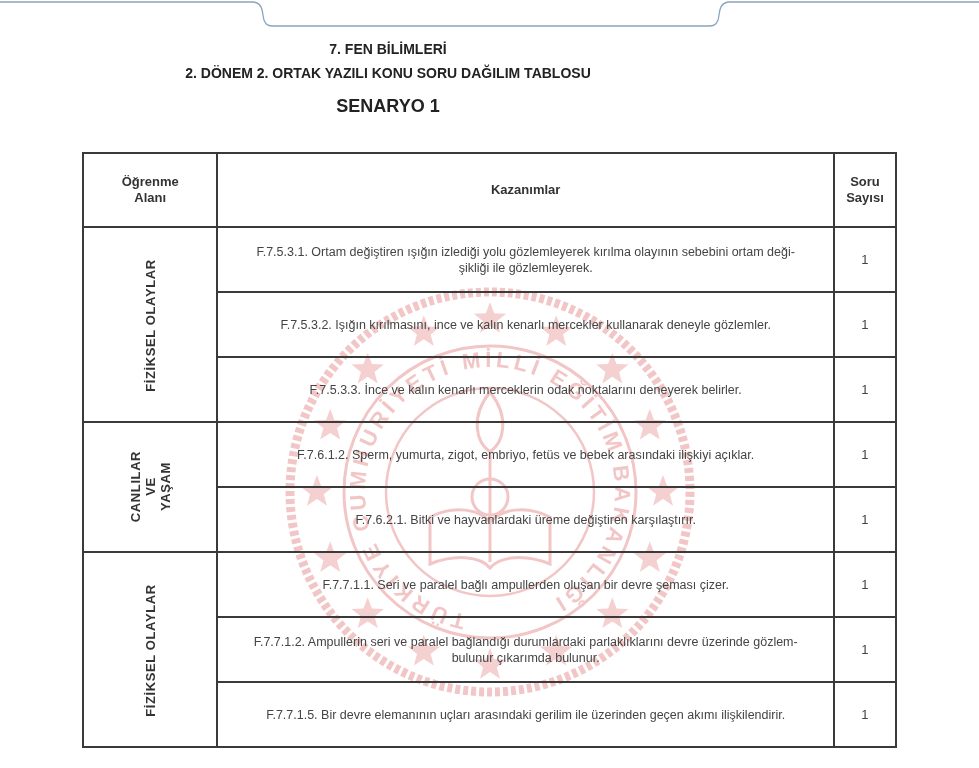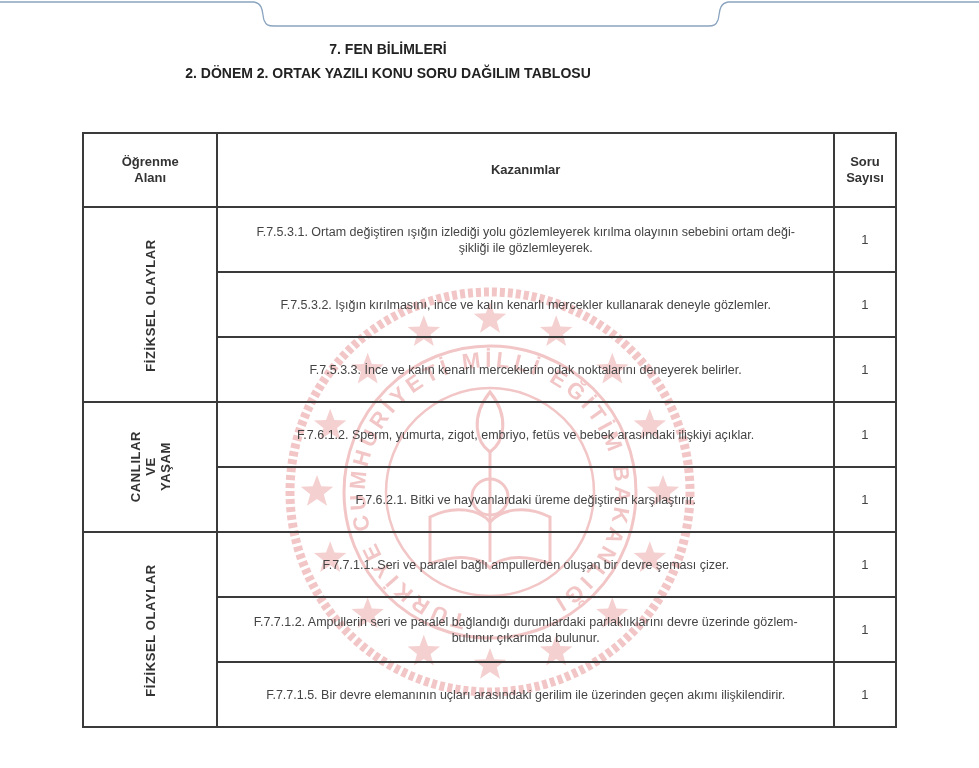--- a/index.html
+++ b/index.html
@@ -9,21 +9,21 @@
   }
   .top-decor { position: absolute; left: 0; top: 0; width: 979px; height: 32px; }
   .titles { position: absolute; left: 0; top: 34px; width: 776px; text-align: center; }
   .title1 { font-size: 14px; font-weight: bold; color: #222; margin-top: 5px; height: 20px; line-height: 20px; }
   .title2 { font-size: 14px; font-weight: bold; color: #222; margin-top: 4px; height: 20px; line-height: 20px; }
   .title3 { font-size: 18px; font-weight: bold; color: #222; margin-top: 11px; height: 24px; line-height: 24px; }
 
   .watermark { position: absolute; left: 280px; top: 282px; width: 420px; height: 420px; z-index: 1; pointer-events: none; }
 
   table.dist {
-    position: absolute; left: 82px; top: 132px; width: 815px;
+    position: absolute; left: 82px; top: 152px; width: 815px;
     border-collapse: collapse; z-index: 2; background: transparent; padding-left: 45px;
   }
   table.dist td, table.dist th {
     border: 2px solid #3a3a3a; padding: 0; vertical-align: middle;
   }
   th { font-weight: bold; font-size: 13px; color: #333; text-align: center; line-height: 16px; }
   .col-area { width: 82px; }
   .col-kaz { width: 663px; }
   .col-count { width: 64px; }
   tr.head { height: 74px; }
@@ -42,20 +42,21 @@
 
 <svg class="top-decor" viewBox="0 0 979 32">
   <line x1="0" y1="2" x2="254" y2="2" stroke="#8aa4bf" stroke-width="1.3"></line>
   <line x1="728" y1="2" x2="979" y2="2" stroke="#8aa4bf" stroke-width="1.3"></line>
   <path d="M254 2 C 264 4, 262 14, 264 20 C 266 25, 268 26, 274 26 L 708 26 C 714 26, 716 25, 718 20 C 720 14, 718 4, 728 2" fill="none" stroke="#8aa4bf" stroke-width="1.3"></path>
 </svg>
 
 <div class="titles">
   <div class="title1">7. FEN BİLİMLERİ</div>
   <div class="title2">2. DÖNEM 2. ORTAK YAZILI KONU SORU DAĞILIM TABLOSU</div>
+  <div class="title3">SENARYO 1</div>
 </div>
 
 <svg class="watermark" viewBox="0 0 420 420">
   <g fill="none" stroke="#f2c6c6">
     <circle cx="210" cy="210" r="200" stroke-width="9" stroke-dasharray="5 3"></circle>
     <circle cx="210" cy="210" r="146" stroke-width="3"></circle>
     <circle cx="210" cy="210" r="104" stroke-width="2.5"></circle>
   </g>
   <g id="stars" fill="#f5d0d0">
       <polygon points="383.0,193.0 387.2,204.2 399.2,204.7 389.8,212.2 393.0,223.8 383.0,217.1 373.0,223.8 376.2,212.2 366.8,204.7 378.8,204.2"></polygon>

